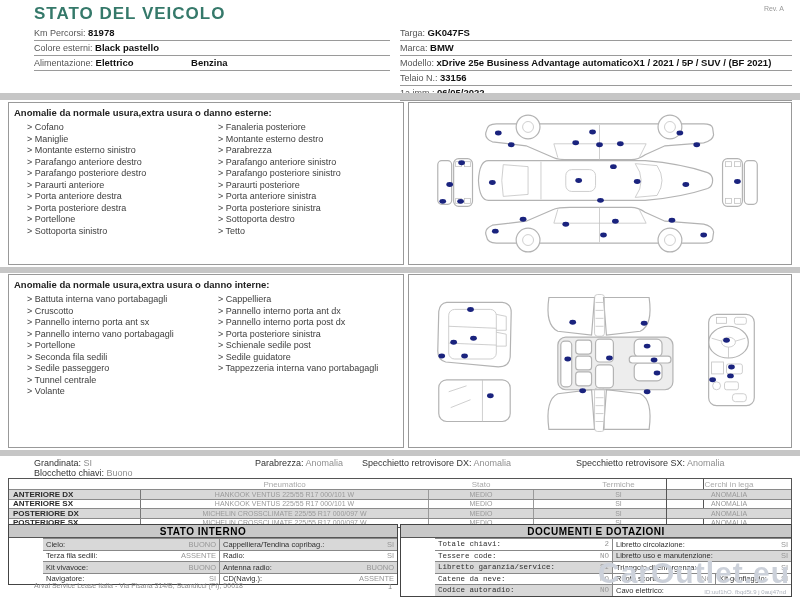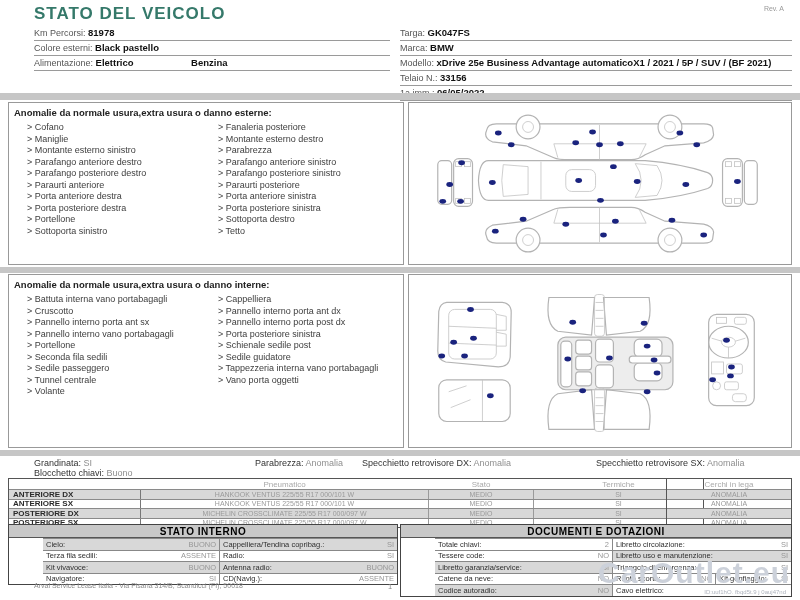--- a/index.html
+++ b/index.html
@@ -54,21 +54,21 @@
   .brow { display:flex; border-top:1px solid #888;margin-left:34px; }
   .brow:first-of-type { border-top:none; }
   .bcell { display:flex; justify-content:space-between; align-items:center; height:10.5px; padding:0 3px; }
   .bcell .lbl { color:#2e2e2e; }
   .bcell .val { color:#979797; }
   #statointerno { left:8px;  width:390px; }
   #documenti    { left:400px; width:392px; }
   #statointerno .bcell { width:50%; }
   #statointerno .bcell:first-child { border-right:1px solid #888; }
   #documenti .c-half { width:50%; }
-  #documenti .c-half:first-child { border-right:1px solid #888; }
+  #documenti .c-half:first-child { border-right:1px solid #888;font-family:Liberation Mono, monospace; }
   #documenti .c-q1 { width:29%; border-right:1px solid #888; }
   #documenti .c-q2 { width:21%; }
 
   
   #footer-text { left:34px; top:582px; font-size:7px; color:#8a8a8a; }
   #page-num { left:388px; top:582px; font-size:7.5px; color:#8a8a8a; }
   #watermark { right:10px; top:556px; font-size:30px; font-weight:600; color:#ccd1da; letter-spacing:1px; z-index:5; }
   #watermark-id { right:14px; top:589px; font-size:6px; color:#aeb3bd; z-index:5; }
 </style>
 </head>
@@ -232,21 +232,20 @@
       <div class="anomaly-item">Volante</div>
     </div>
     <div class="col">
       <div class="anomaly-item">Cappelliera</div>
       <div class="anomaly-item">Pannello interno porta ant dx</div>
       <div class="anomaly-item">Pannello interno porta post dx</div>
       <div class="anomaly-item">Porta posteriore sinistra</div>
       <div class="anomaly-item">Schienale sedile post</div>
       <div class="anomaly-item">Sedile guidatore</div>
       <div class="anomaly-item">Tappezzeria interna vano portabagagli</div>
-      <div class="anomaly-item">Vano porta oggetti</div>
     </div>
   </div>
 </div>
 
 <div class="secbox" style="left:408px; top:274px; width:384px; height:174px;">
   <svg id="int-svg" width="382" height="172" viewBox="0 0 385 162">
 
     <path class="outline" d="M38,22 Q31,23 30,31 L29,71 Q29,80 37,82 L90,87 Q101,87 102,77 L103,32 Q103,23 94,22 Z"></path>
     <rect class="thin" x="40" y="29" width="48" height="50" rx="6"></rect>
     <path class="thin" d="M40,46 L88,48 M40,63 L88,65 M88,34 L98,36 L98,50 L88,50 M88,52 L98,54 L98,66 L88,66"></path>
@@ -316,21 +315,21 @@
   </div>
   <div class="sumitem" style="left:34px; top:11px;">
     <span class="lbl">Blocchetto chiavi:</span> <span class="val">Buono</span>
   </div>
   <div class="sumitem" style="left:255px; top:1px;">
     <span class="lbl">Parabrezza:</span> <span class="val">Anomalia</span>
   </div>
   <div class="sumitem" style="left:362px; top:1px;">
     <span class="lbl">Specchietto retrovisore DX:</span> <span class="val">Anomalia</span>
   </div>
-  <div class="sumitem" style="left:596px; top:1px;">
+  <div class="sumitem" style="left:576px; top:1px;">
     <span class="lbl">Specchietto retrovisore SX:</span> <span class="val">Anomalia</span>
   </div>
 </div>
 
 <div class="abs" id="tiretable">
   <div class="trow hdr">
     <div class="tc-pos" style="border-right-color:transparent;"></div>
     <div class="tc-tire" style="border-right-color:transparent; color:#a9a9a9;">Pneumatico</div>
     <div class="tc-stato" style="border-right-color:transparent; color:#a9a9a9;">Stato</div>
     <div class="tc-term" style="color:#a9a9a9;">Termiche</div>

